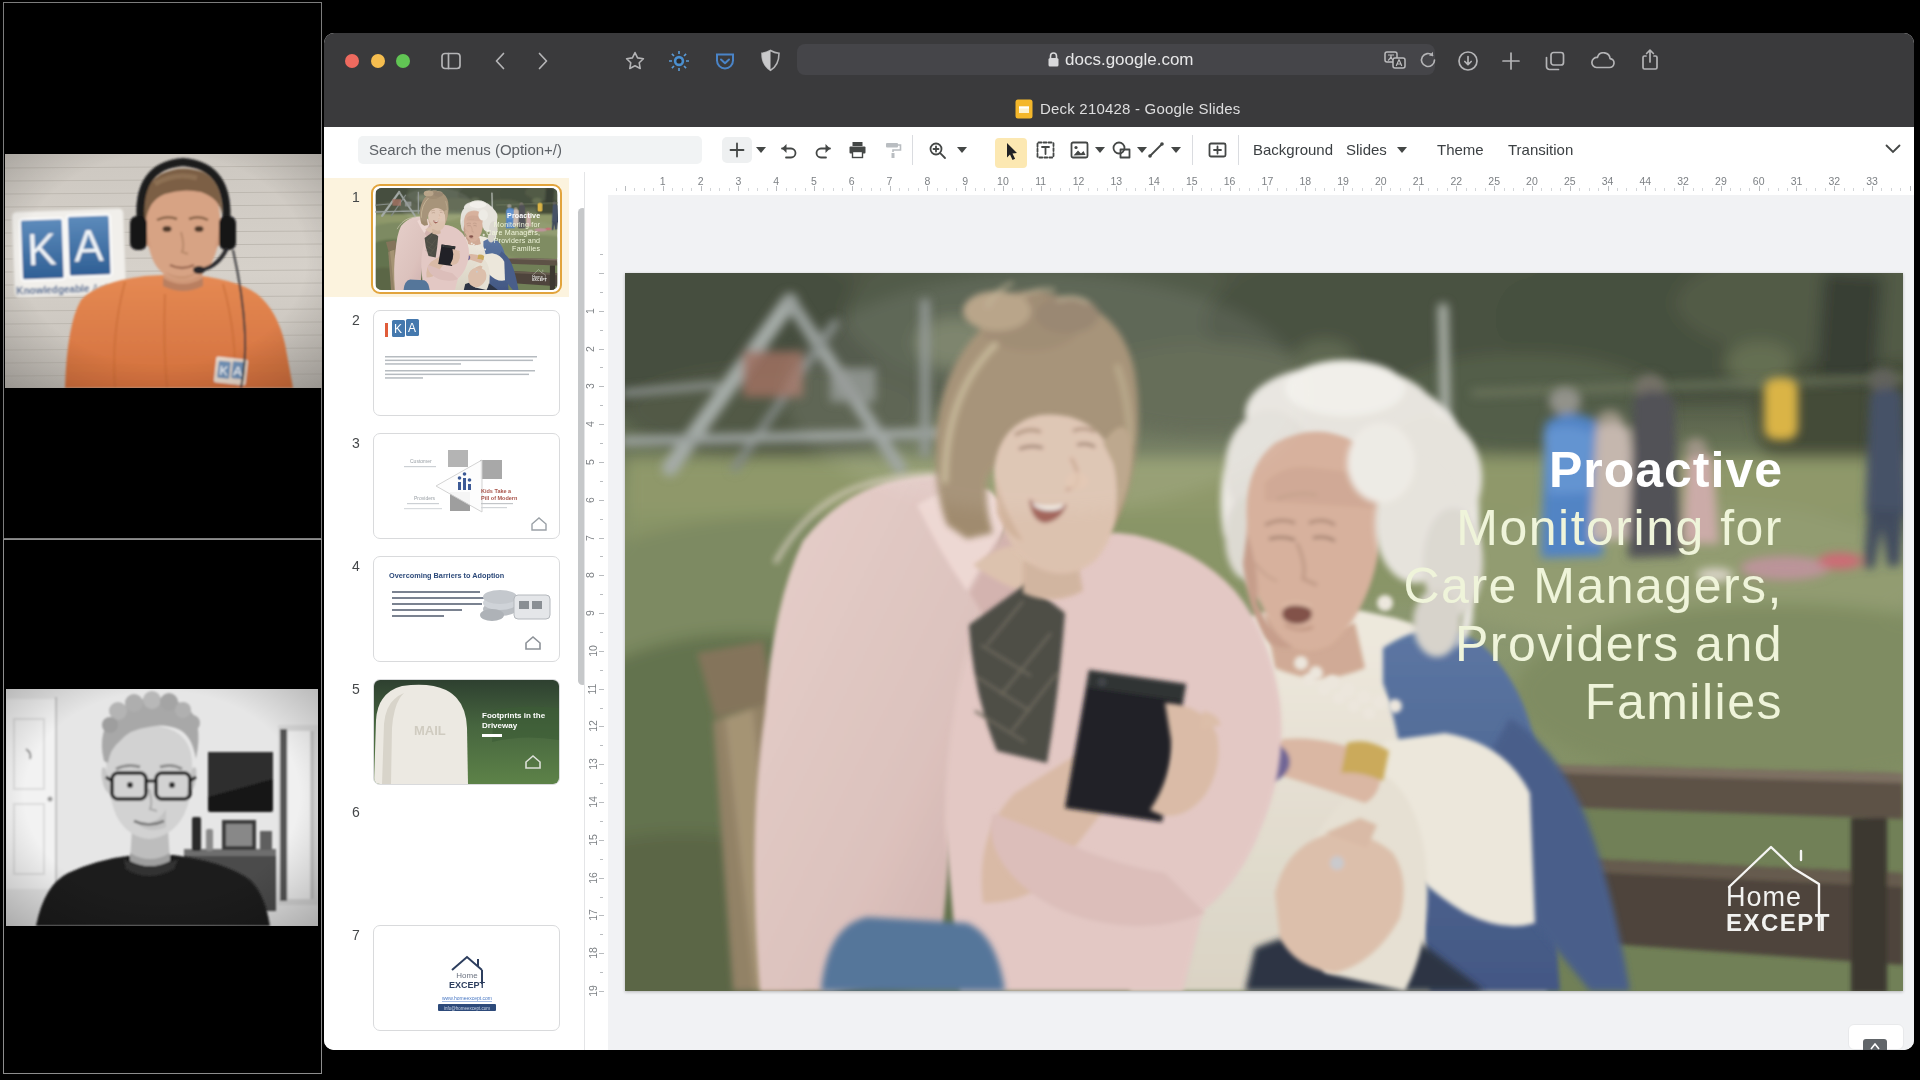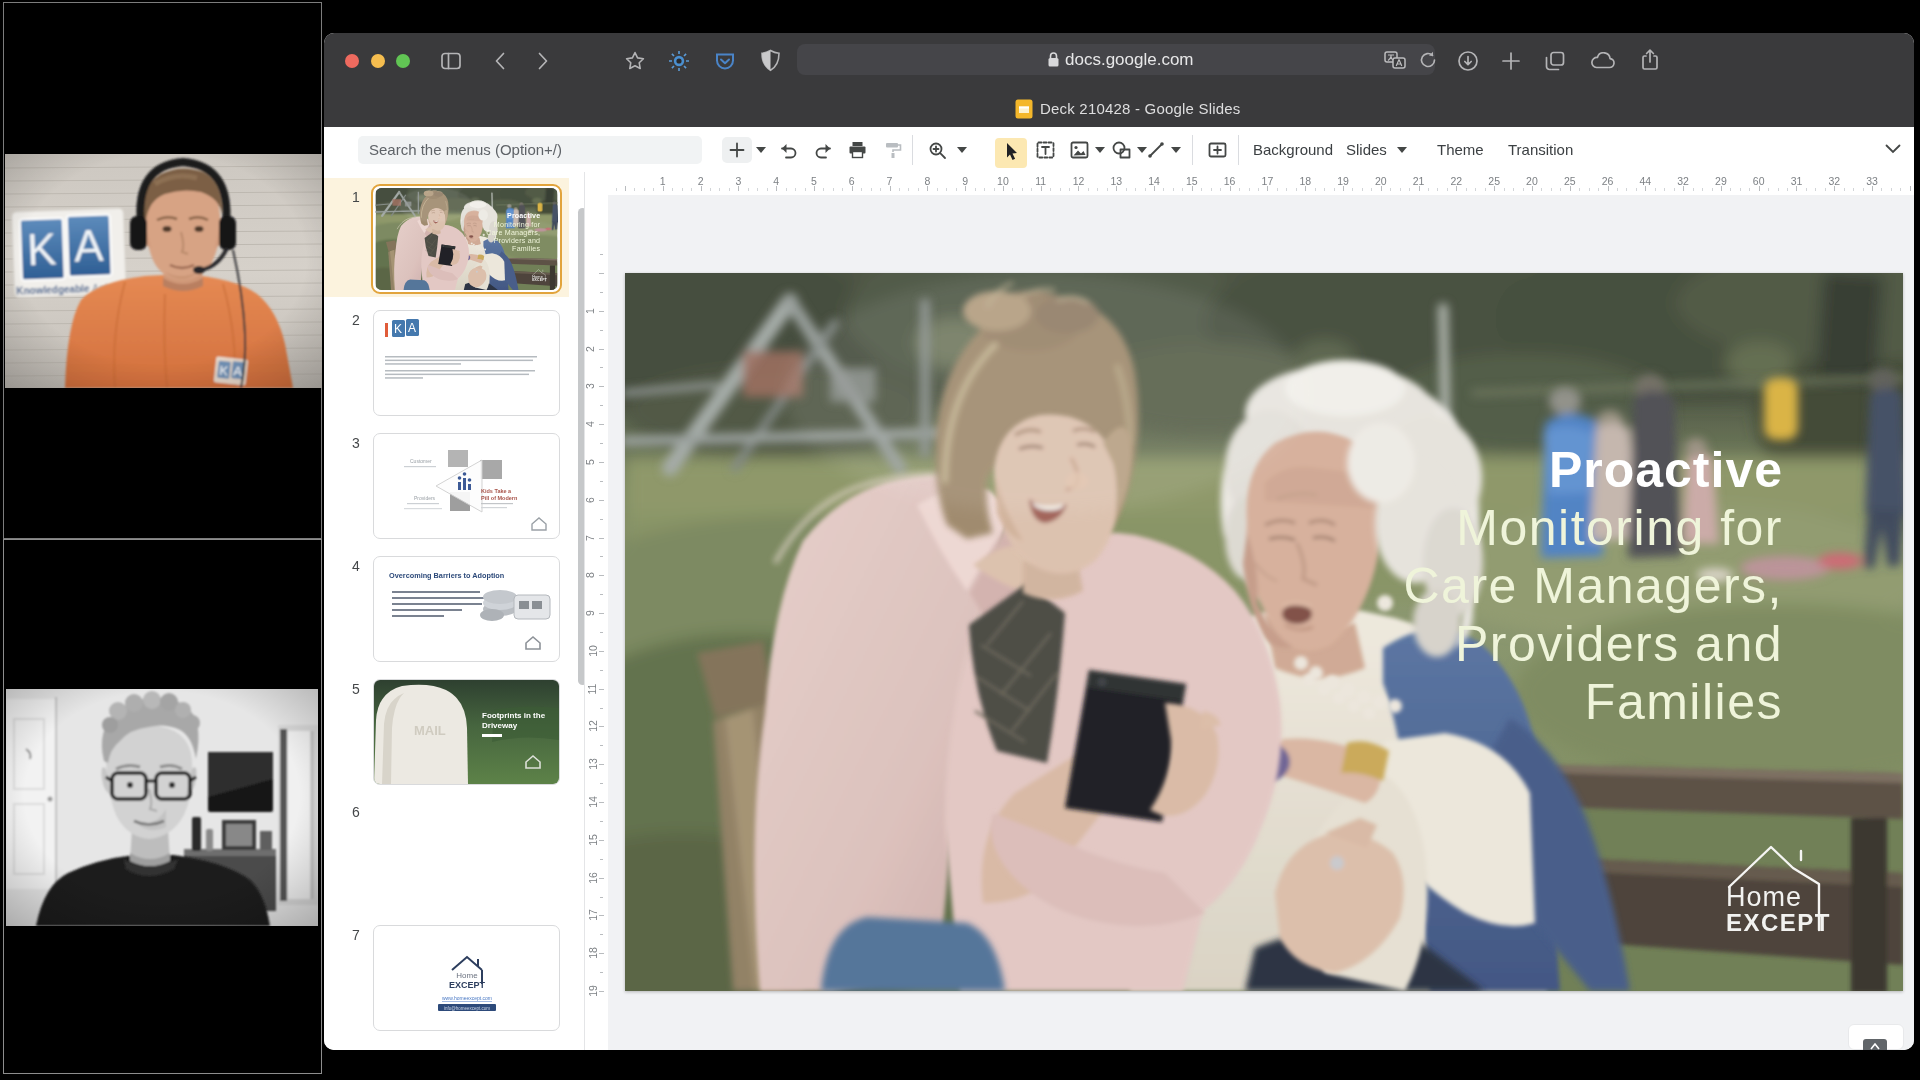--- a/index.html
+++ b/index.html
@@ -507,21 +507,21 @@
       <div class="rnum" style="left:923.96px">20</div>
       <div class="tick" style="left:923.96px"></div>
       <div class="mtick" style="left:905.0600000000001px"></div>
       <div class="mtick" style="left:914.5600000000001px"></div>
       <div class="mtick" style="left:933.36px"></div>
       <div class="rnum" style="left:961.75px">25</div>
       <div class="tick" style="left:961.75px"></div>
       <div class="mtick" style="left:942.85px"></div>
       <div class="mtick" style="left:952.35px"></div>
       <div class="mtick" style="left:971.15px"></div>
-      <div class="rnum" style="left:999.54px">26</div>
+      <div class="rnum" style="left:999.54px">34</div>
       <div class="tick" style="left:999.54px"></div>
       <div class="mtick" style="left:980.64px"></div>
       <div class="mtick" style="left:990.14px"></div>
       <div class="mtick" style="left:1008.9399999999999px"></div>
       <div class="rnum" style="left:1037.33px">44</div>
       <div class="tick" style="left:1037.33px"></div>
       <div class="mtick" style="left:1018.43px"></div>
       <div class="mtick" style="left:1027.9299999999998px"></div>
       <div class="mtick" style="left:1046.73px"></div>
       <div class="rnum" style="left:1075.12px">32</div>

